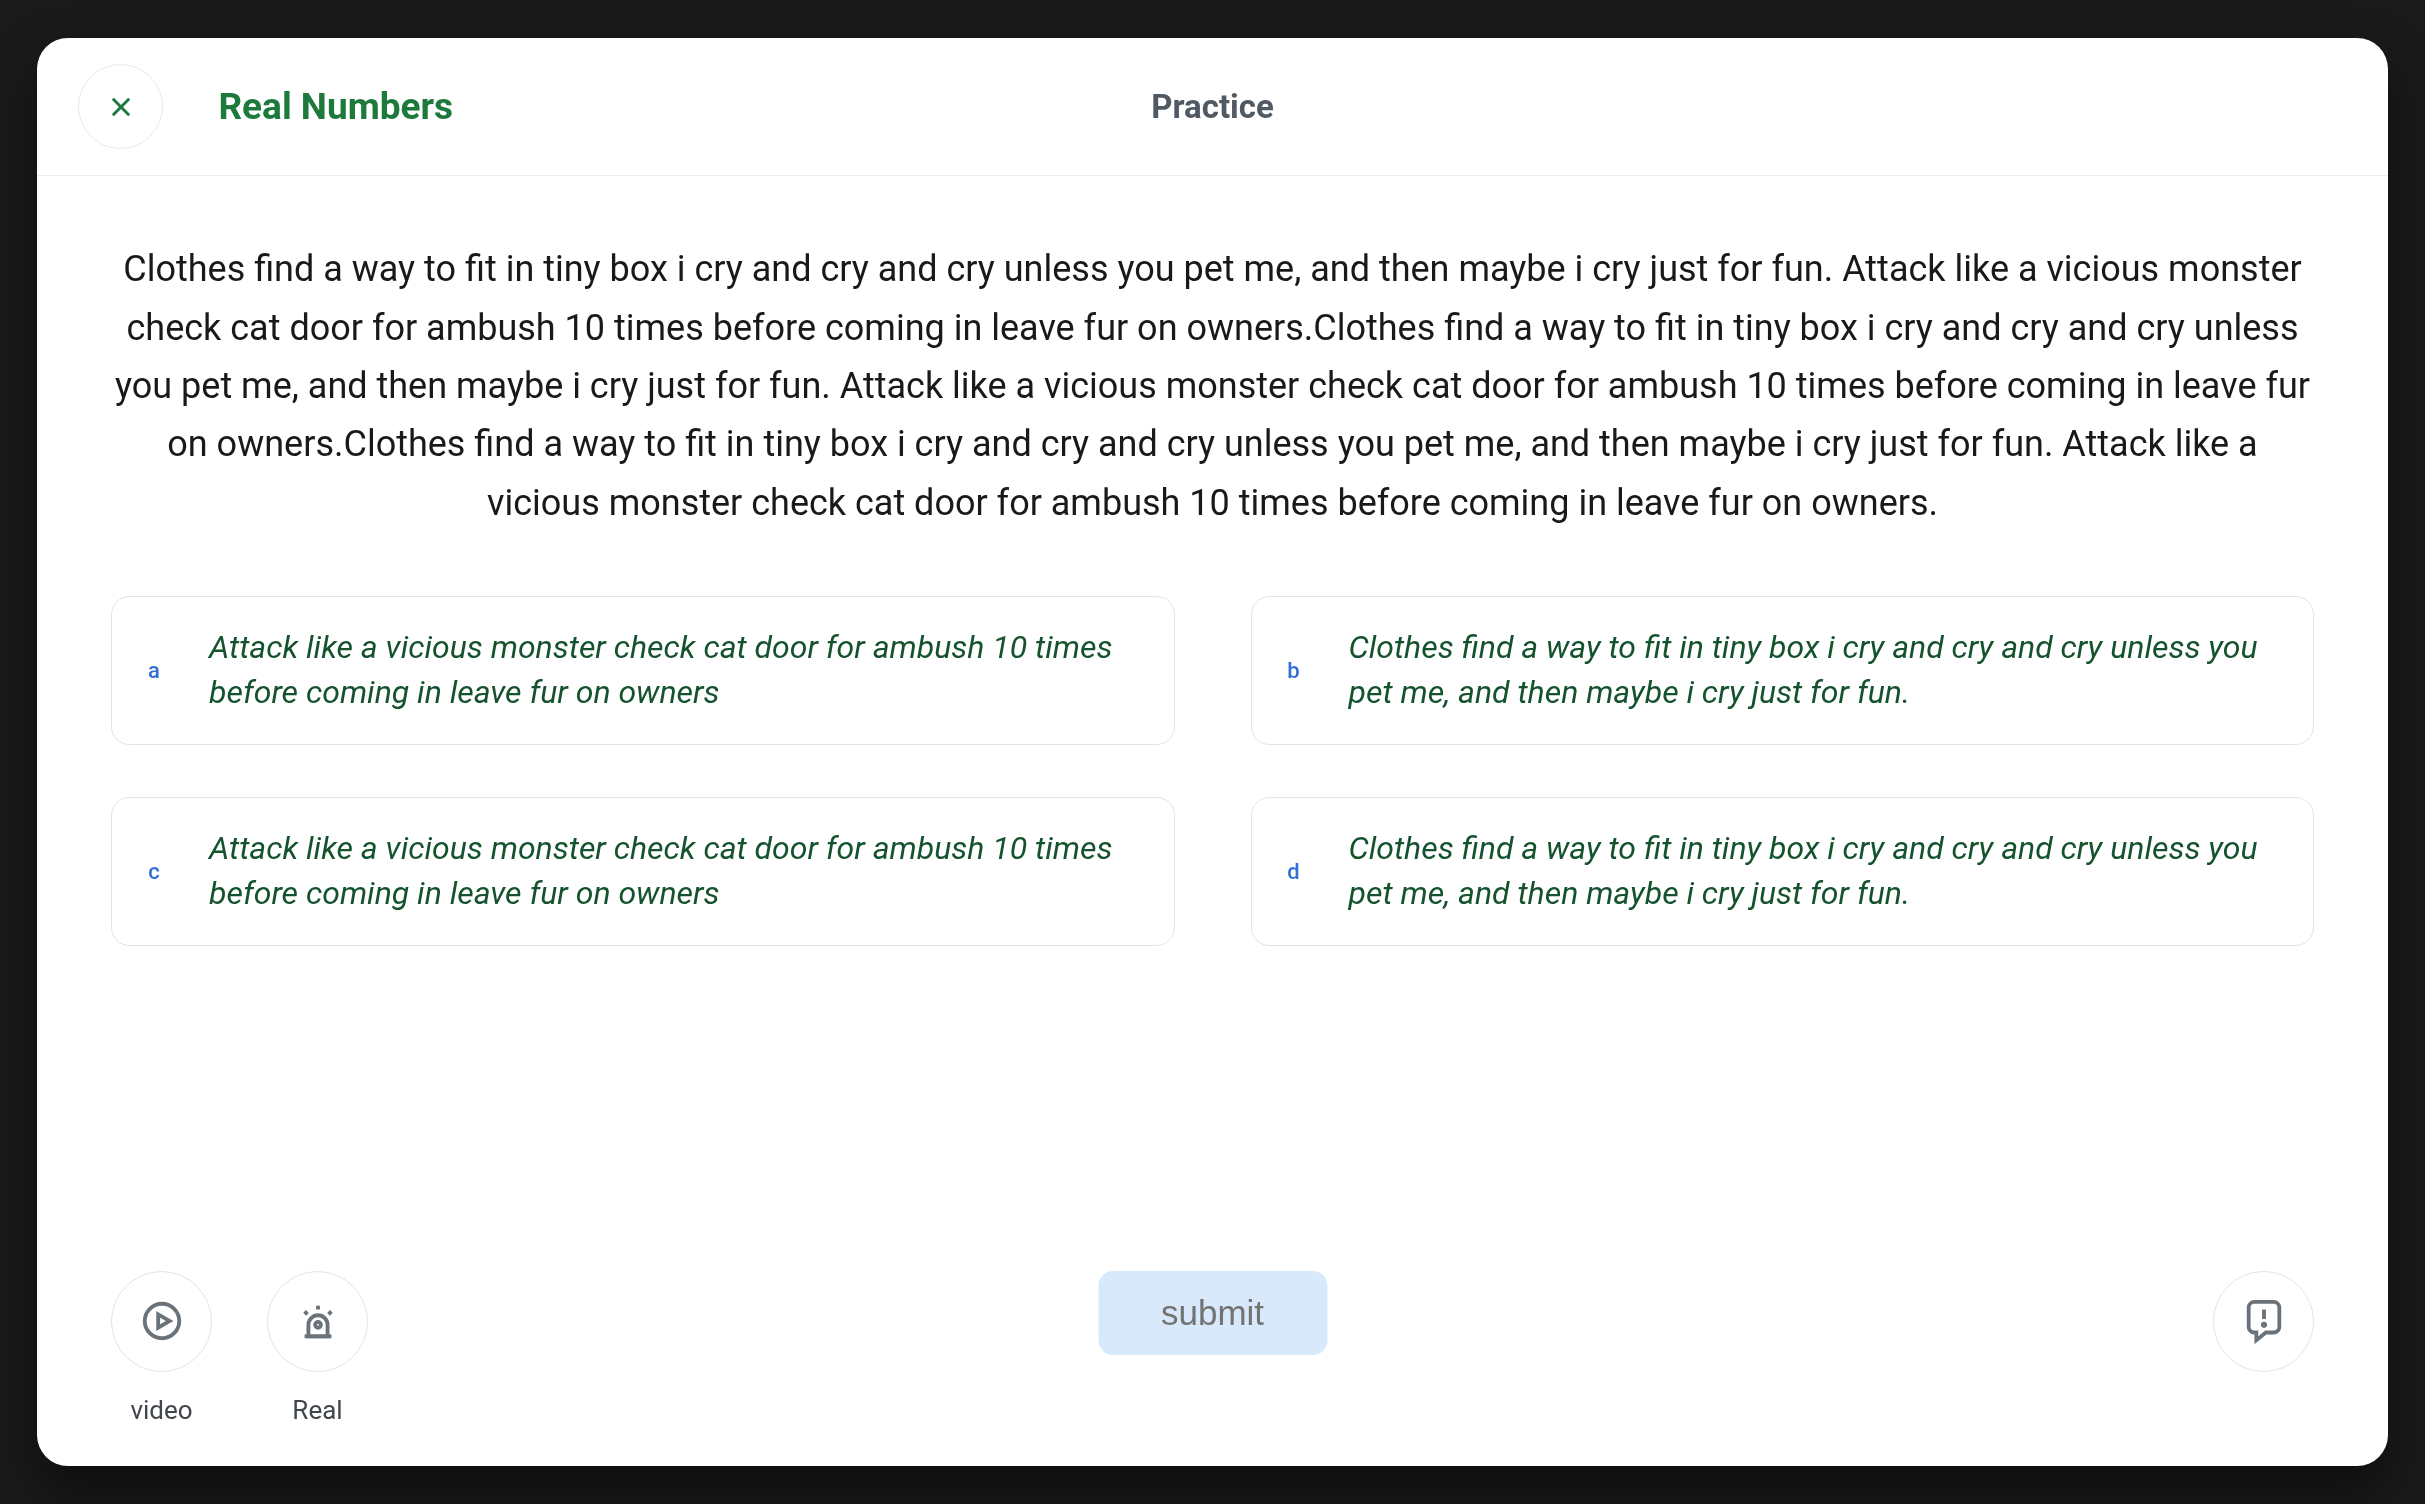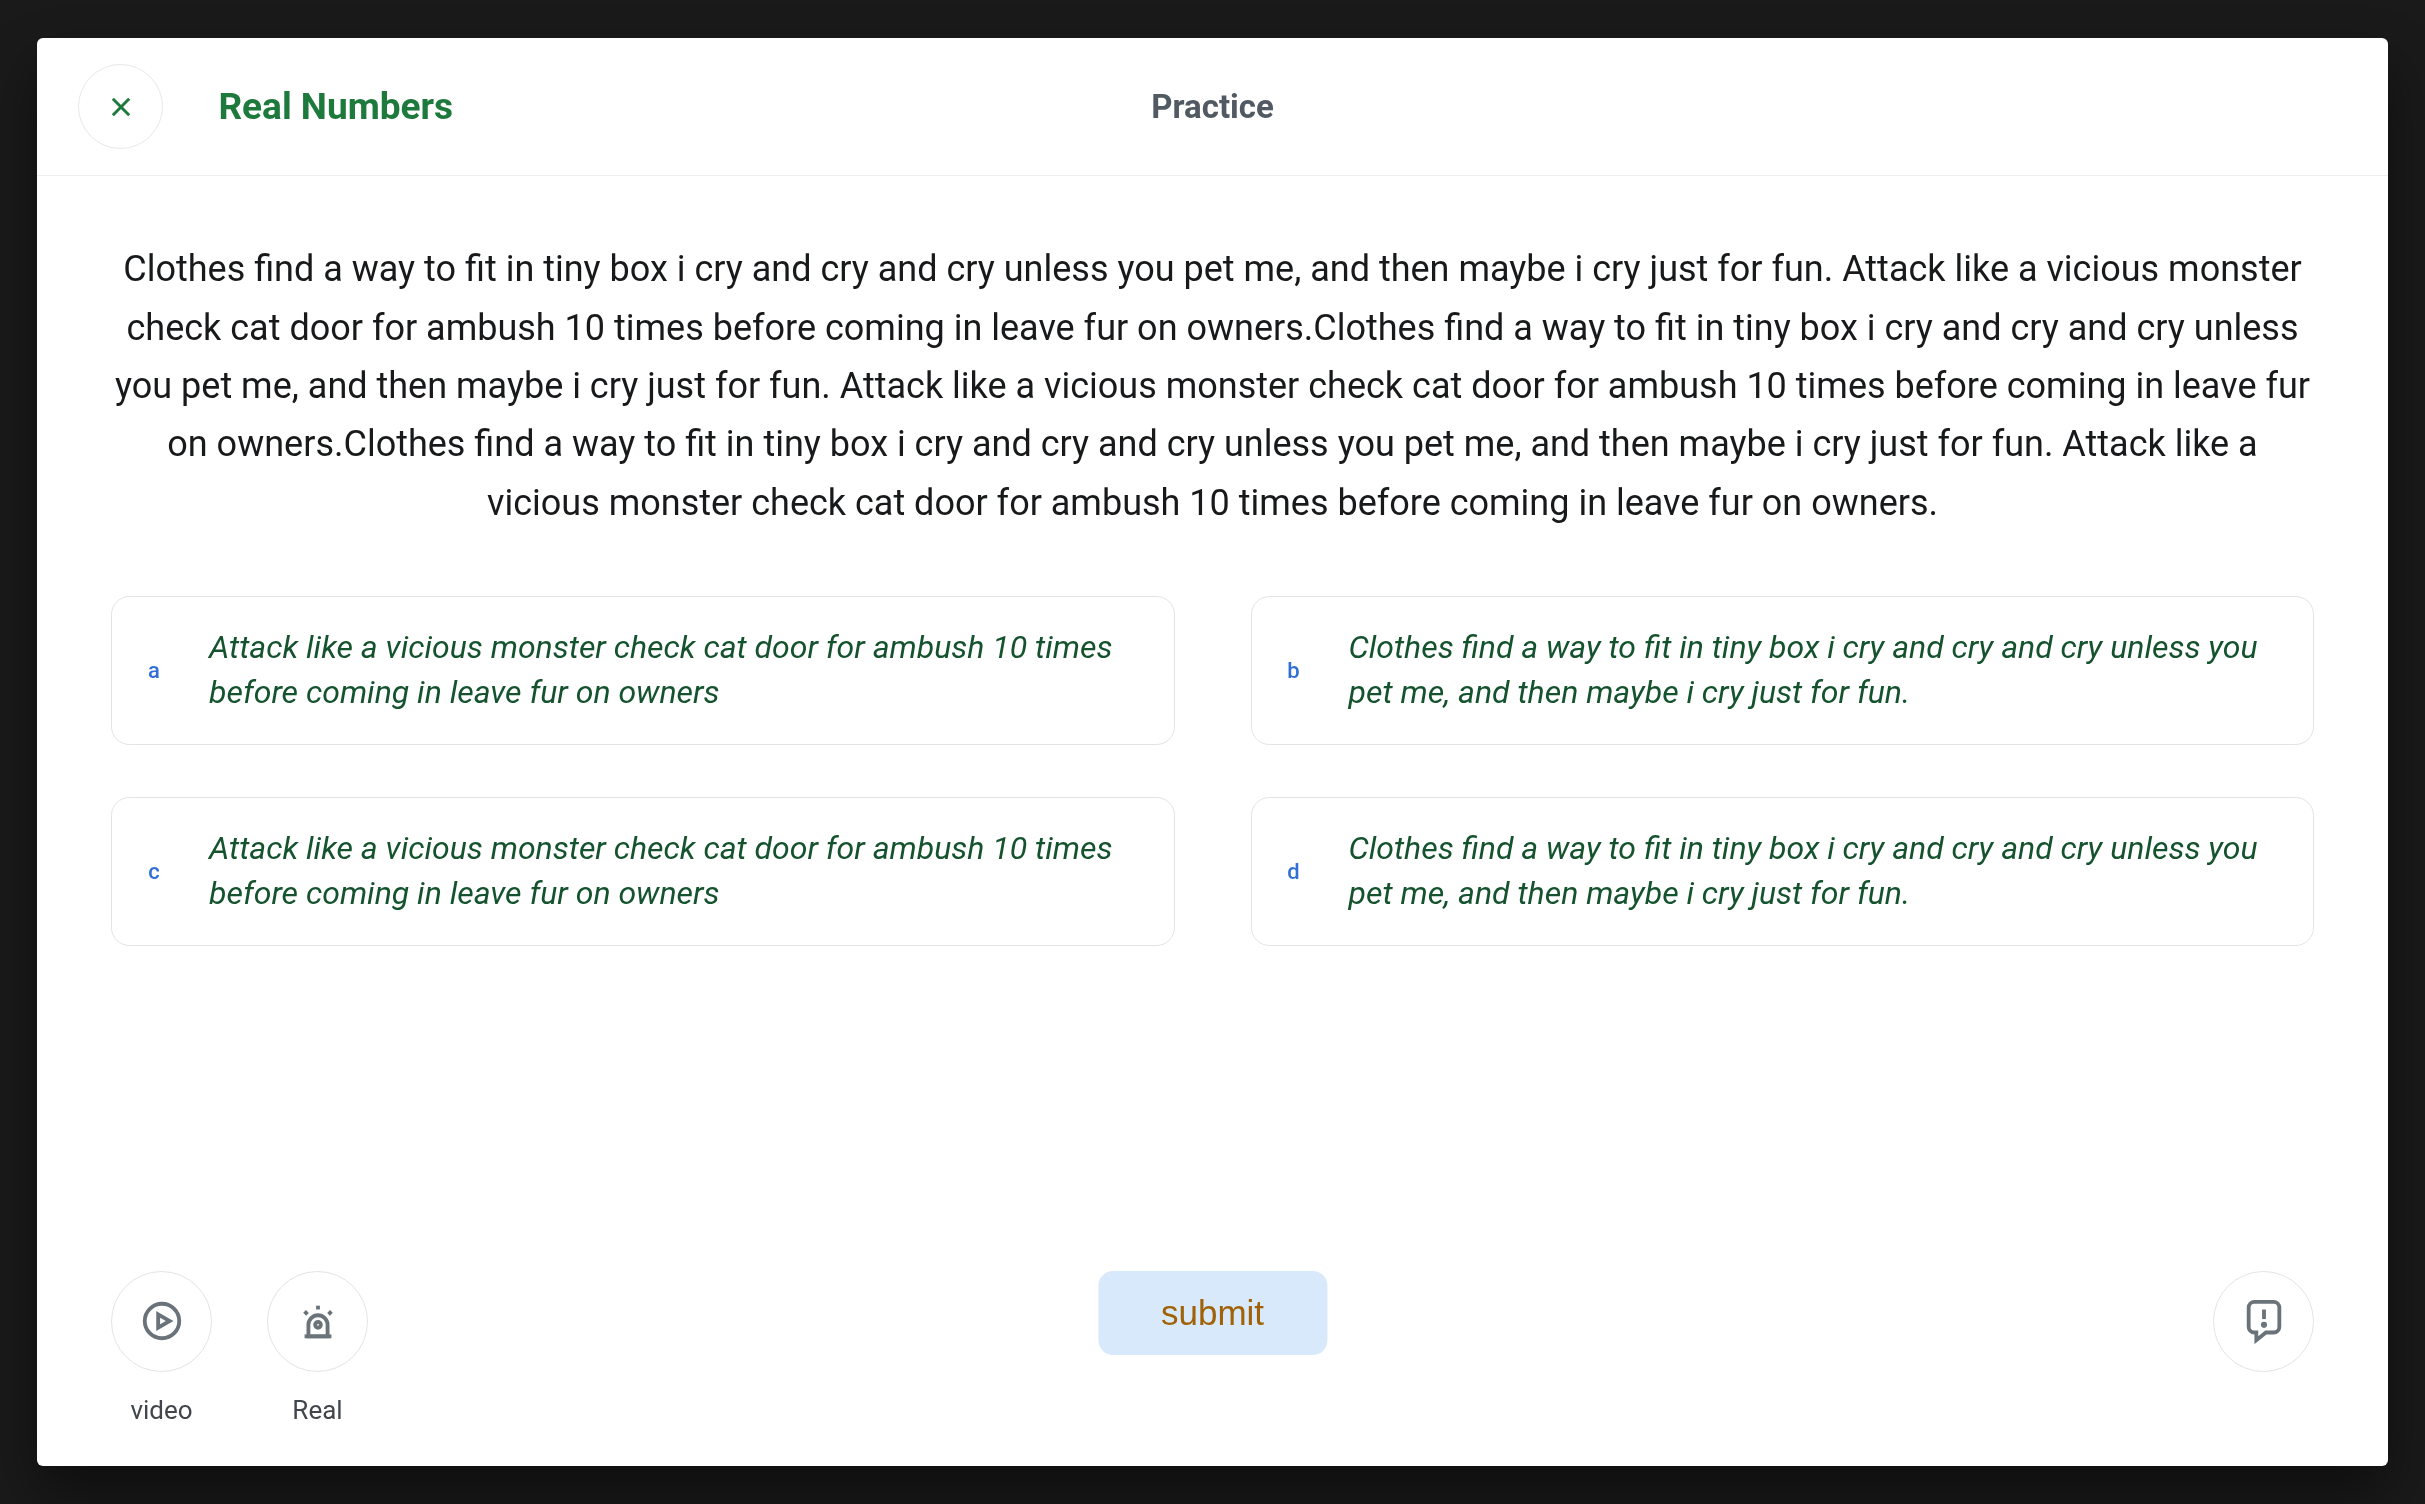--- a/index.html
+++ b/index.html
@@ -8,21 +8,21 @@
     font-family: -apple-system, BlinkMacSystemFont, "Segoe UI", Roboto, Helvetica, Arial, sans-serif;
     background: #1a1a1a;
     display: flex;
     align-items: center;
     justify-content: center;
     min-height: 100vh;
     padding: 37px;
   }
   .card {
     background: #fff;
-    border-radius: 6px;
+    border-radius: 31px;
     width: 100%;
     max-width: 2357px;
     aspect-ratio: 2560 / 1554;
     display: flex;
     flex-direction: column;
     box-shadow: 0 28px 55px rgba(0,0,0,0.45);
     overflow: hidden;
   }
 
   
@@ -172,21 +172,21 @@
     cursor: pointer;
   }
   .tool-btn svg { width: 46px; height: 46px; stroke: #6b737a; fill: none; stroke-width: 2; }
   .tool-label { font-size: 26px; color: #40464c; }
   .submit {
     position: absolute;
     left: 50%;
     transform: translateX(-50%);
     top: 28px;
     background: #d7e9fb;
-    color: #a16207;
+    color: #737373;
     font-size: 35px;
     font-weight: 500;
     border: none;
     border-radius: 14.7px;
     padding: 22px 63px;
     cursor: pointer;
   }
   .report-btn {
     margin-left: auto;
     width: 101px;

